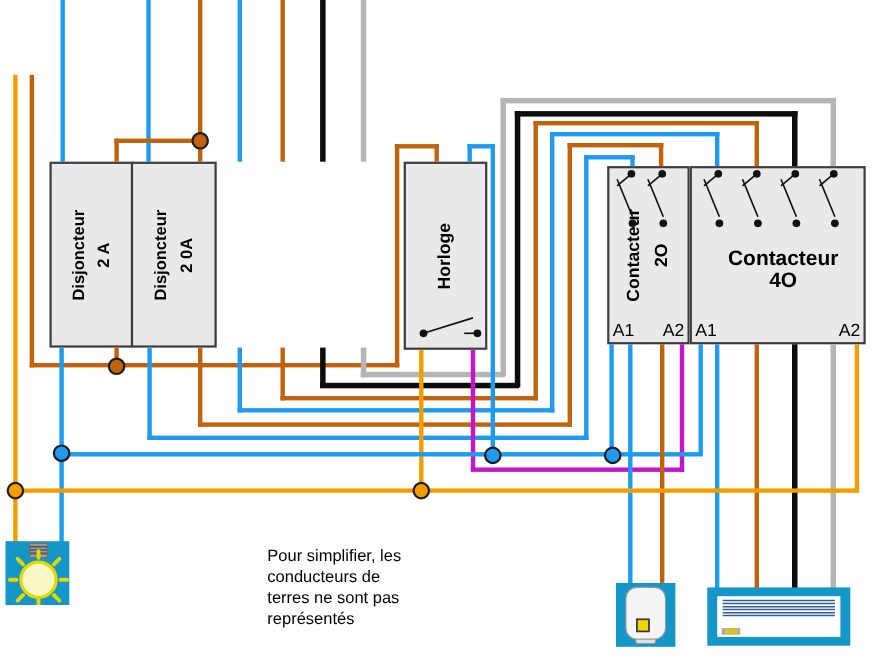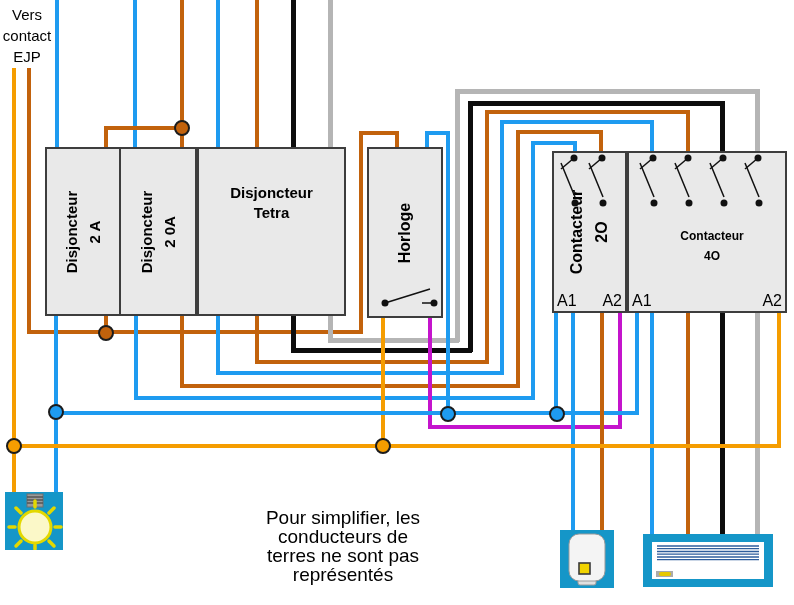--- a/index.html
+++ b/index.html
@@ -24,35 +24,31 @@
 <div id="canvas">
 
   <div class="ebox" style="left:45px;top:147px;width:76px;height:169px;">
     <div class="vtext" style="font-size:15px;line-height:23px;">Disjoncteur
 2 A</div>
   </div>
   <div class="ebox" style="left:119px;top:147px;width:78px;height:169px;">
     <div class="vtext" style="font-size:15px;line-height:23px;">Disjoncteur
 2 0A</div>
   </div>
-  <div class="ebox" style="left:197px;top:147px;width:149px;height:169px;align-items:flex-start;">
-    <div class="htext" style="font-size:15px;line-height:20px;padding-top:34px;">Disjoncteur
-Tetra</div>
-  </div>
   <div class="ebox" style="left:367px;top:147px;width:76px;height:171px;">
     <div class="vtext" style="font-size:16px;">Horloge</div>
   </div>
   <div class="ebox" style="left:552px;top:151px;width:75px;height:162px;">
     <div class="vtext" style="font-size:16px;line-height:25px;">Contacteur
 2O</div>
     <div class="coil-label" style="left:3px;">A1</div>
     <div class="coil-label" style="right:3px;">A2</div>
   </div>
   <div class="ebox" style="left:627px;top:151px;width:160px;height:162px;">
-    <div class="htext" style="font-size:12px;line-height:20px;padding-top:28px;margin-left:10px;">Contacteur
+    <div class="htext" style="font-size:19px;line-height:20px;padding-top:28px;margin-left:10px;">Contacteur
 4O</div>
     <div class="coil-label" style="left:3px;">A1</div>
     <div class="coil-label" style="right:3px;">A2</div>
   </div>
 
   <div id="wire-layer" style="position:absolute;left:0;top:0;width:794px;height:605px;">
       <div class="wire" style="background: rgb(30, 155, 240); left: 55px; top: 0px; width: 4px; height: 147px;"></div>
       <div class="wire" style="background: rgb(30, 155, 240); left: 133px; top: 0px; width: 4px; height: 147px;"></div>
       <div class="wire" style="background: rgb(194, 98, 12); left: 180px; top: 0px; width: 4px; height: 147px;"></div>
       <div class="wire" style="background: rgb(30, 155, 240); left: 216px; top: 0px; width: 4px; height: 147px;"></div>
@@ -164,24 +160,21 @@
         <circle cx="724" cy="203" r="3.5"></circle>
       </g>
       <g>
         <circle cx="758" cy="158" r="3.5"></circle>
         <line x1="758" y1="158" x2="745" y2="169"></line>
         <line x1="745" y1="163" x2="759" y2="197"></line>
         <circle cx="759" cy="203" r="3.5"></circle>
       </g>
     </svg>
 
-  <div class="txt" style="left:0;top:4px;width:54px;text-align:center;font-size:15px;line-height:21px;">Vers
-contact
-EJP</div>
-  <div class="txt" style="left:243px;top:508px;width:200px;text-align:center;font-size:19px;line-height:19px;">Pour simplifier, les
+  <div class="txt" style="left:243px;top:496px;width:200px;text-align:left;font-size:15px;line-height:19px;">Pour simplifier, les
 conducteurs de
 terres ne sont pas
 représentés</div>
 
   <div class="appliance" style="left:5px;top:492px;width:58px;height:58px;background:#1596C8;">
     <svg width="58" height="58" viewBox="0 0 58 58">
       <rect x="22" y="2" width="16" height="13" fill="#9A9A9A" stroke="#6e6e6e" stroke-width="1"></rect>
       <line x1="22" y1="5" x2="38" y2="5" stroke="#555" stroke-width="1.5"></line>
       <line x1="22" y1="8" x2="38" y2="8" stroke="#555" stroke-width="1.5"></line>
       <line x1="22" y1="11" x2="38" y2="11" stroke="#555" stroke-width="1.5"></line>

